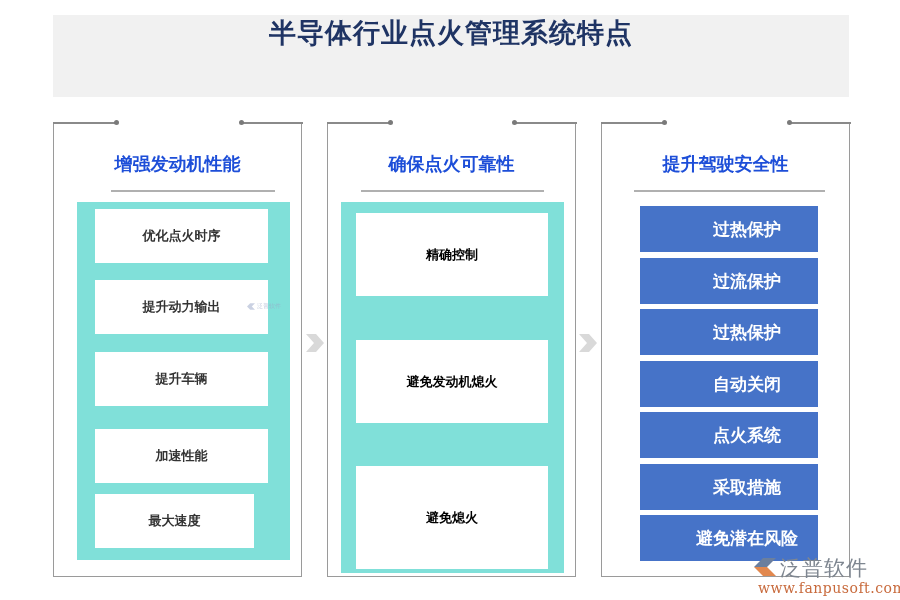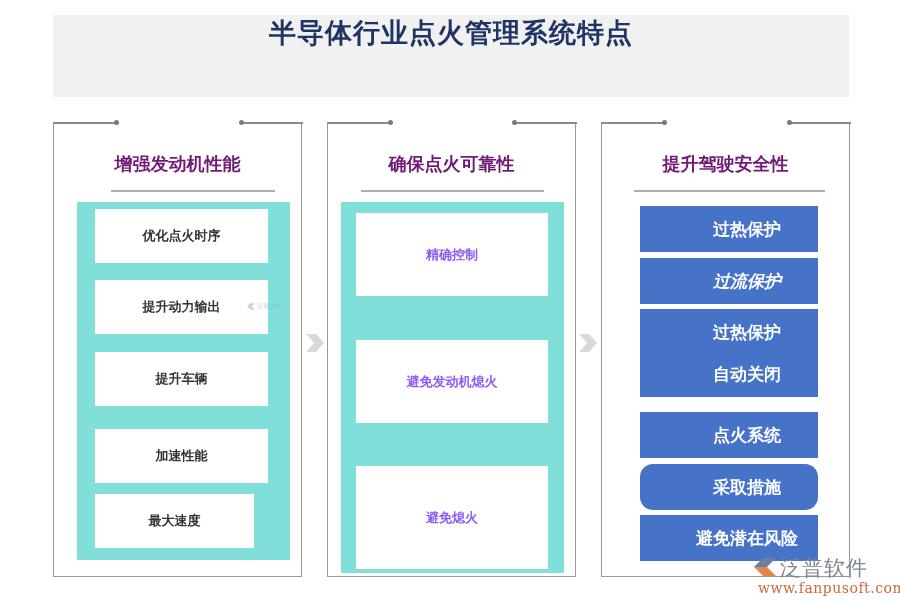--- a/index.html
+++ b/index.html
@@ -24,35 +24,35 @@
       position: absolute; top: 0; height: 1.5px; background: #8a8a8a;
     }
     .panel .top-left { left: -1.5px; width: 64px; }
     .panel .top-right { right: -1.5px; width: 62px; }
     .panel .dot {
       position: absolute; top: -2px; width: 5px; height: 5px; border-radius: 50%;
       background: #7a7a7a;
     }
     .panel .heading {
       position: absolute; left: 0; right: 0; top: 30px; text-align: center;
-      font-size: 18px; font-weight: bold; color: #701a75;
+      font-size: 18px; font-weight: bold; color: #1d4ed8;
     }
     .panel .rule {
       position: absolute; top: 68px; height: 1.5px; background: #b0b0b0;
     }
 
     .teal {
       position: absolute; background: #80e0d9;
     }
     .white-box {
       position: absolute; background: #ffffff;
       display: flex; align-items: center; justify-content: center;
       font-size: 13px; font-weight: bold; color: #333333;
     }
-    .white-box.dark { color: #8b5cf6; }
+    .white-box.dark { color: #000000; }
 
     .blue-box {
       position: absolute; left: 38px; width: 178px; height: 46px;
       background: #4673c8; color: #ffffff;
       display: flex; align-items: center; justify-content: center;
       font-size: 17px; font-weight: bold; padding-left: 36px;
     }
 
     .arrow {
       position: absolute; width: 22px; height: 22px;
@@ -128,25 +128,25 @@
 </svg>
 
 <div class="panel" style="left:601px;">
   <div class="top-left"></div>
   <div class="dot" style="left:60px;"></div>
   <div class="top-right"></div>
   <div class="dot" style="left:185px;"></div>
   <div class="heading">提升驾驶安全性</div>
   <div class="rule" style="left:32px; width:191px;"></div>
   <div class="blue-box" style="top:84px;">过热保护</div>
-  <div class="blue-box" style="top:136px;font-style:italic;">过流保护</div>
+  <div class="blue-box" style="top:136px;">过流保护</div>
   <div class="blue-box" style="top:187px;">过热保护</div>
-  <div class="blue-box" style="top:229px;">自动关闭</div>
+  <div class="blue-box" style="top:239px;">自动关闭</div>
   <div class="blue-box" style="top:290px;">点火系统</div>
-  <div class="blue-box" style="top:342px;border-radius:13px;">采取措施</div>
+  <div class="blue-box" style="top:342px;">采取措施</div>
   <div class="blue-box" style="top:393px;">避免潜在风险</div>
 </div>
 
 <div class="watermark">
   <svg class="wm-logo" viewBox="0 0 26 22">
     <path d="M2 11 L11 2 L24 2 L15 11 Z" fill="#6b7f9e"></path>
     <path d="M2 11 L15 11 L24 20 L11 20 Z" fill="#e2884e"></path>
   </svg>
   <div class="wm-name">泛普软件</div>
   <div class="wm-url">www.fanpusoft.com</div>

